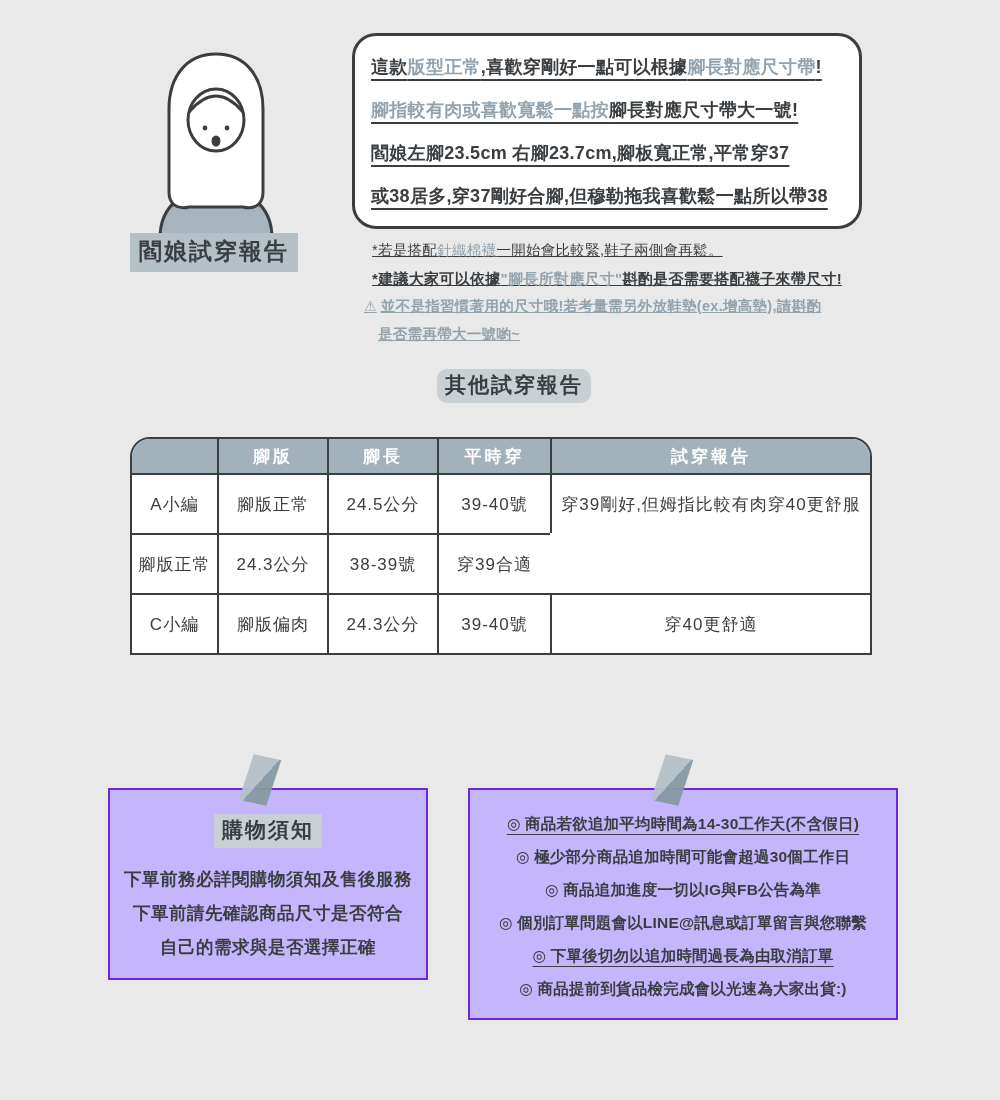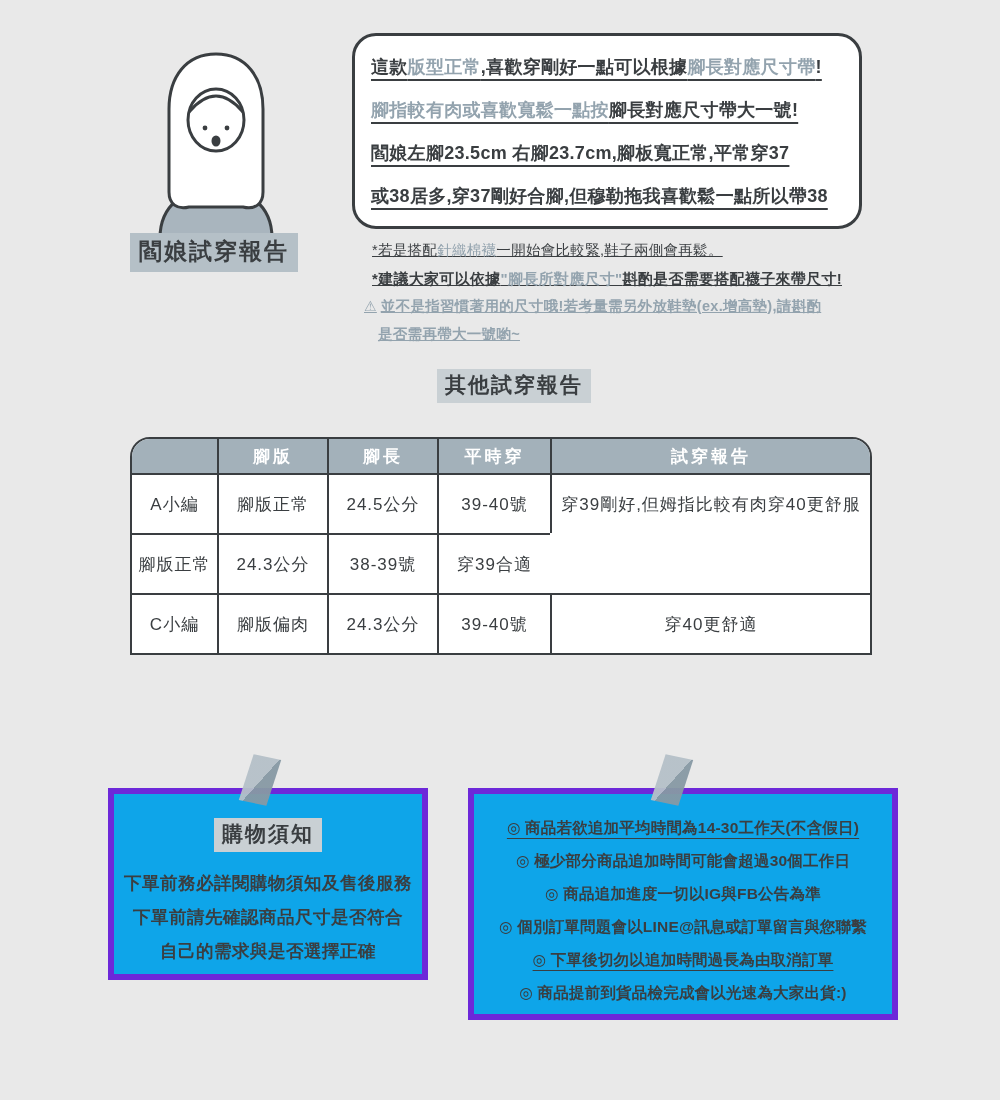--- a/index.html
+++ b/index.html
@@ -45,21 +45,21 @@
   .note{margin:0 16px 7px;line-height:21px;font-size:14.5px;letter-spacing:0.3px;white-space:nowrap;text-decoration:underline;}
   .note.bold{font-weight:700;font-size:15px;}
   .note.n3{margin-left:8px;color:#93a3ae;font-weight:600;}
   .note.n4{margin-left:22px;color:#93a3ae;font-weight:600;}
   .warn{margin-right:4px;font-size:14px;}
   
   .other-title{
     position:absolute;left:437px;top:369px;
     font-size:21px;font-weight:700;letter-spacing:2px;
     padding:2px 8px 4px;
-    background:#c9d0d4;color:#3a3e41;
+    background:#c9d0d4;color:#3a3e41;border-radius:10px;
   }
   
   .ftable{
     position:absolute;left:130px;top:437px;width:738px;
     background:#ffffff;
     border:2px solid #3a3e41;
     border-radius:20px 20px 0 0;
     overflow:hidden;
   }
   .trow{display:grid;grid-template-columns:85px 110px 110px 113px 1fr;}
@@ -72,21 +72,21 @@
   }
   .trow .tcell:first-child{border-left:none;}
   .thead .tcell{
     height:34px;border-top:none;
     background:#a3b1ba;color:#ffffff;
     font-size:17px;font-weight:600;letter-spacing:3px;
   }
   
   .nbox{
     position:absolute;box-sizing:border-box;
-    background:#0ea5e9;border:6px solid #6d28d9;
+    background:#c4b5fd;border:2px solid #6d28d9;
   }
   .box-left{left:108px;top:788px;width:320px;height:192px;text-align:center;}
   .box-right{left:468px;top:788px;width:430px;height:232px;text-align:center;padding-top:17px;}
   .box-title{
     display:inline-block;margin-top:24px;
     font-size:21px;font-weight:700;letter-spacing:2px;
     padding:2px 8px 4px;background:#c9d0d4;color:#3a3e41;
   }
   .lline{margin:0;line-height:34px;font-size:17.5px;font-weight:600;letter-spacing:0.5px;}
   .box-left .lline:first-of-type{margin-top:14px;}

